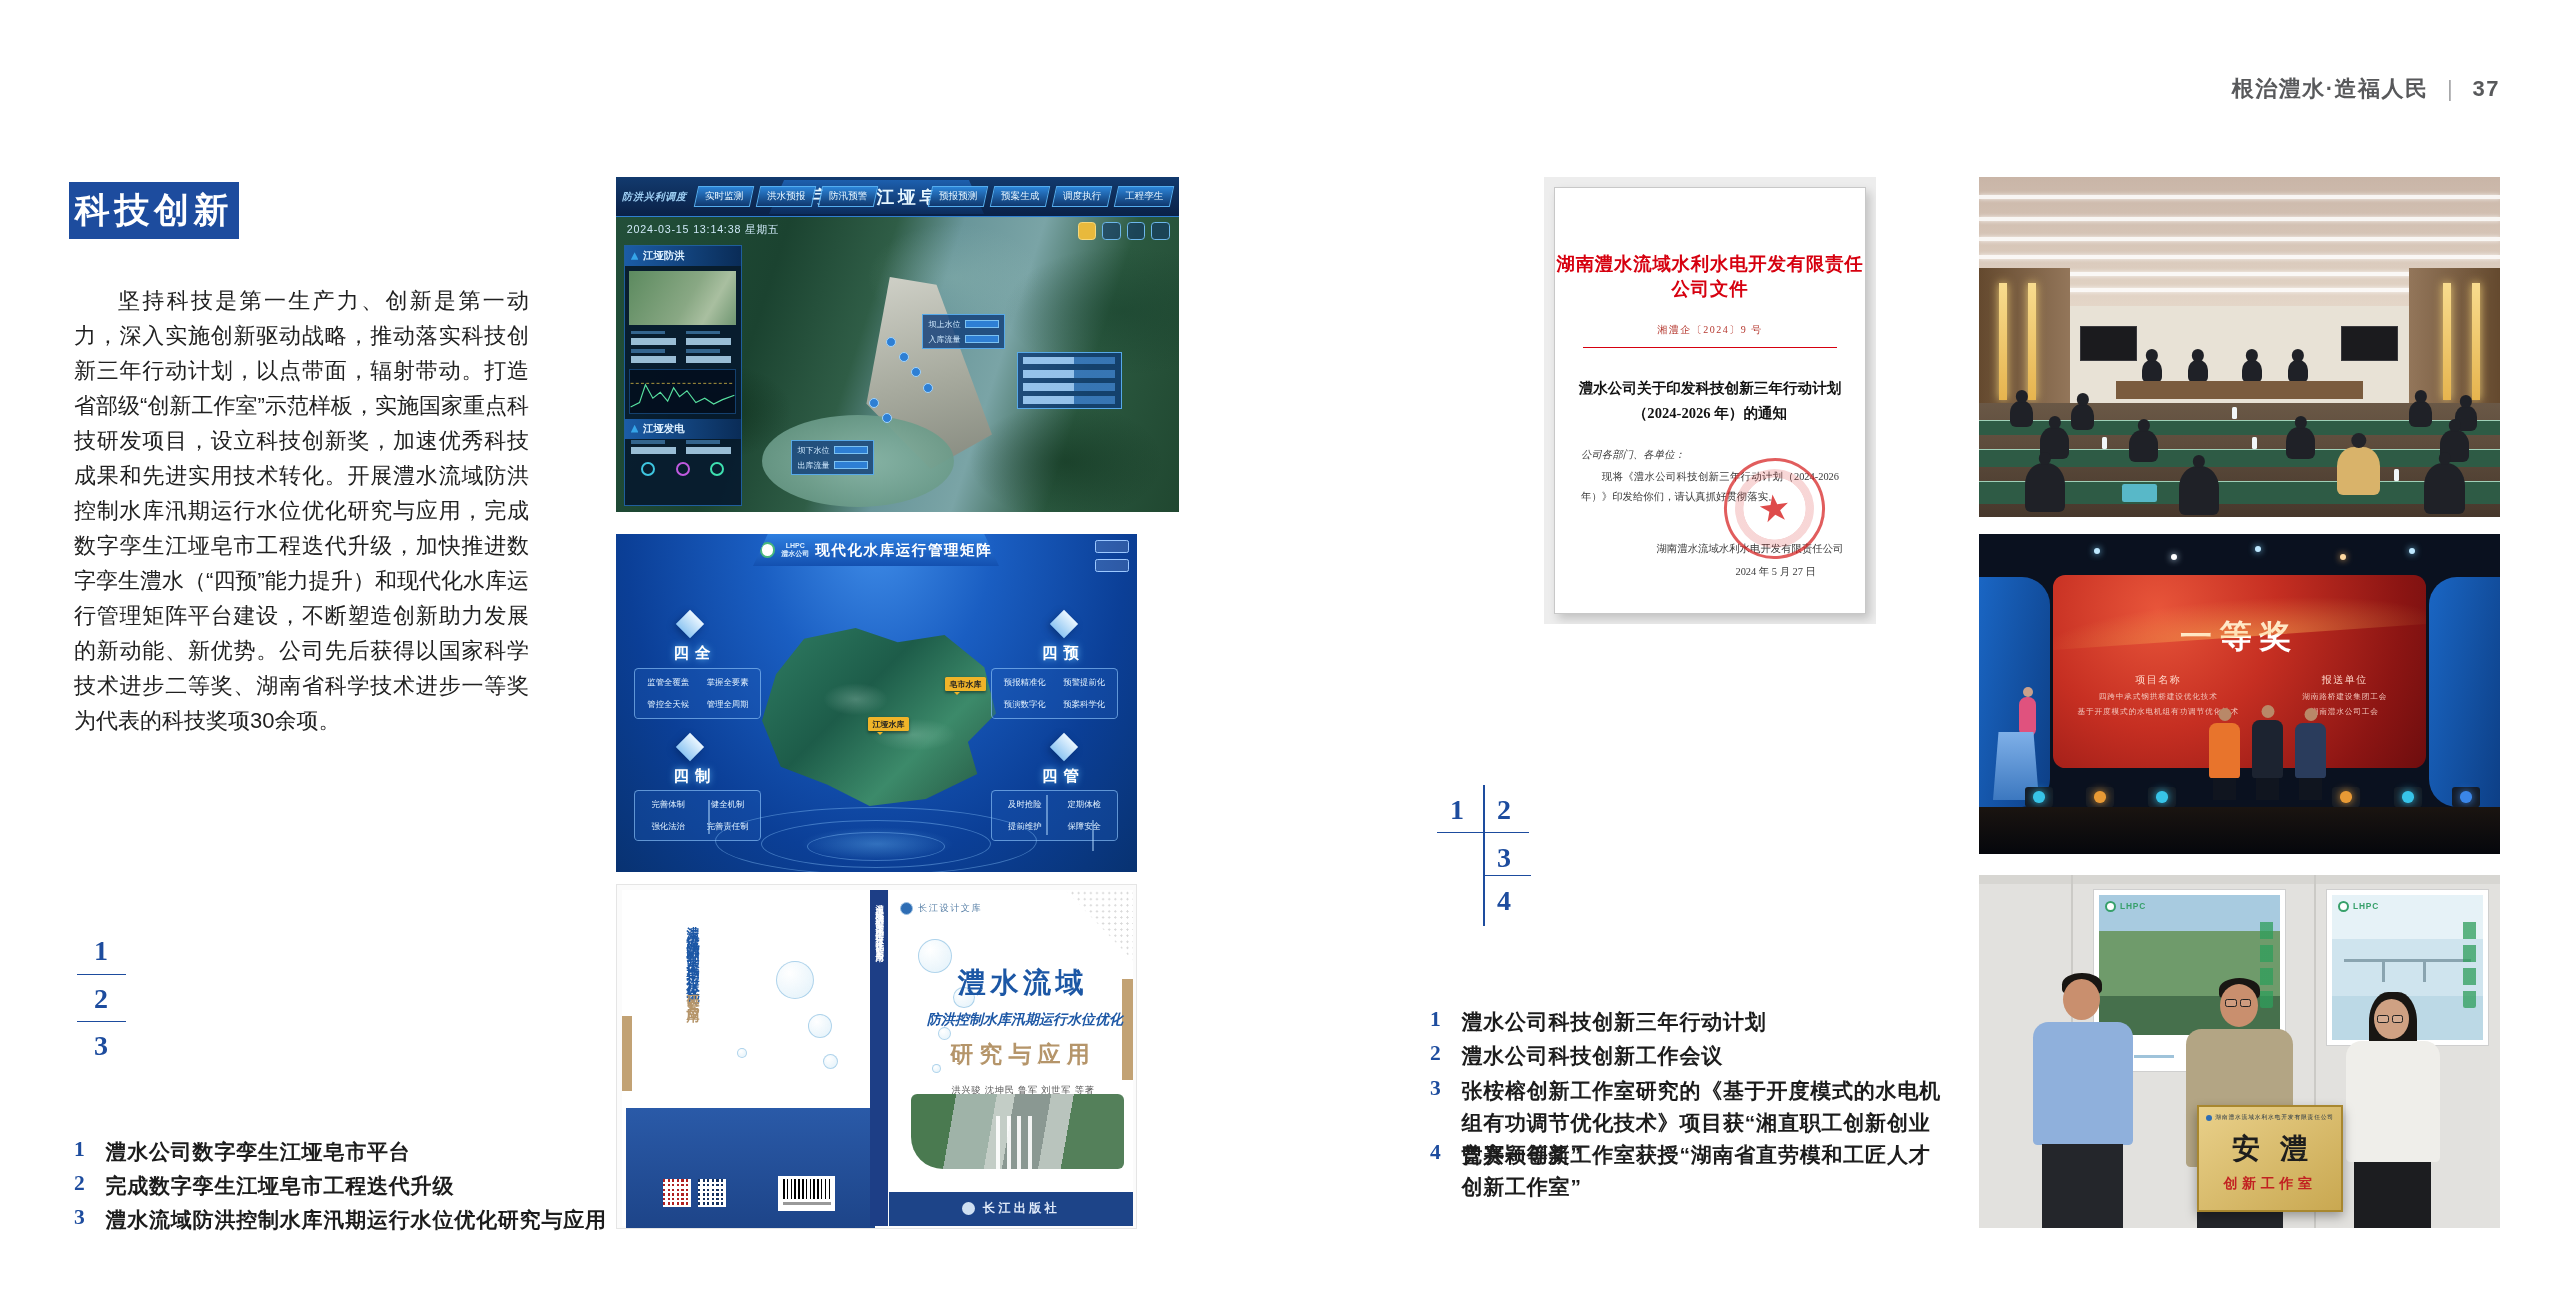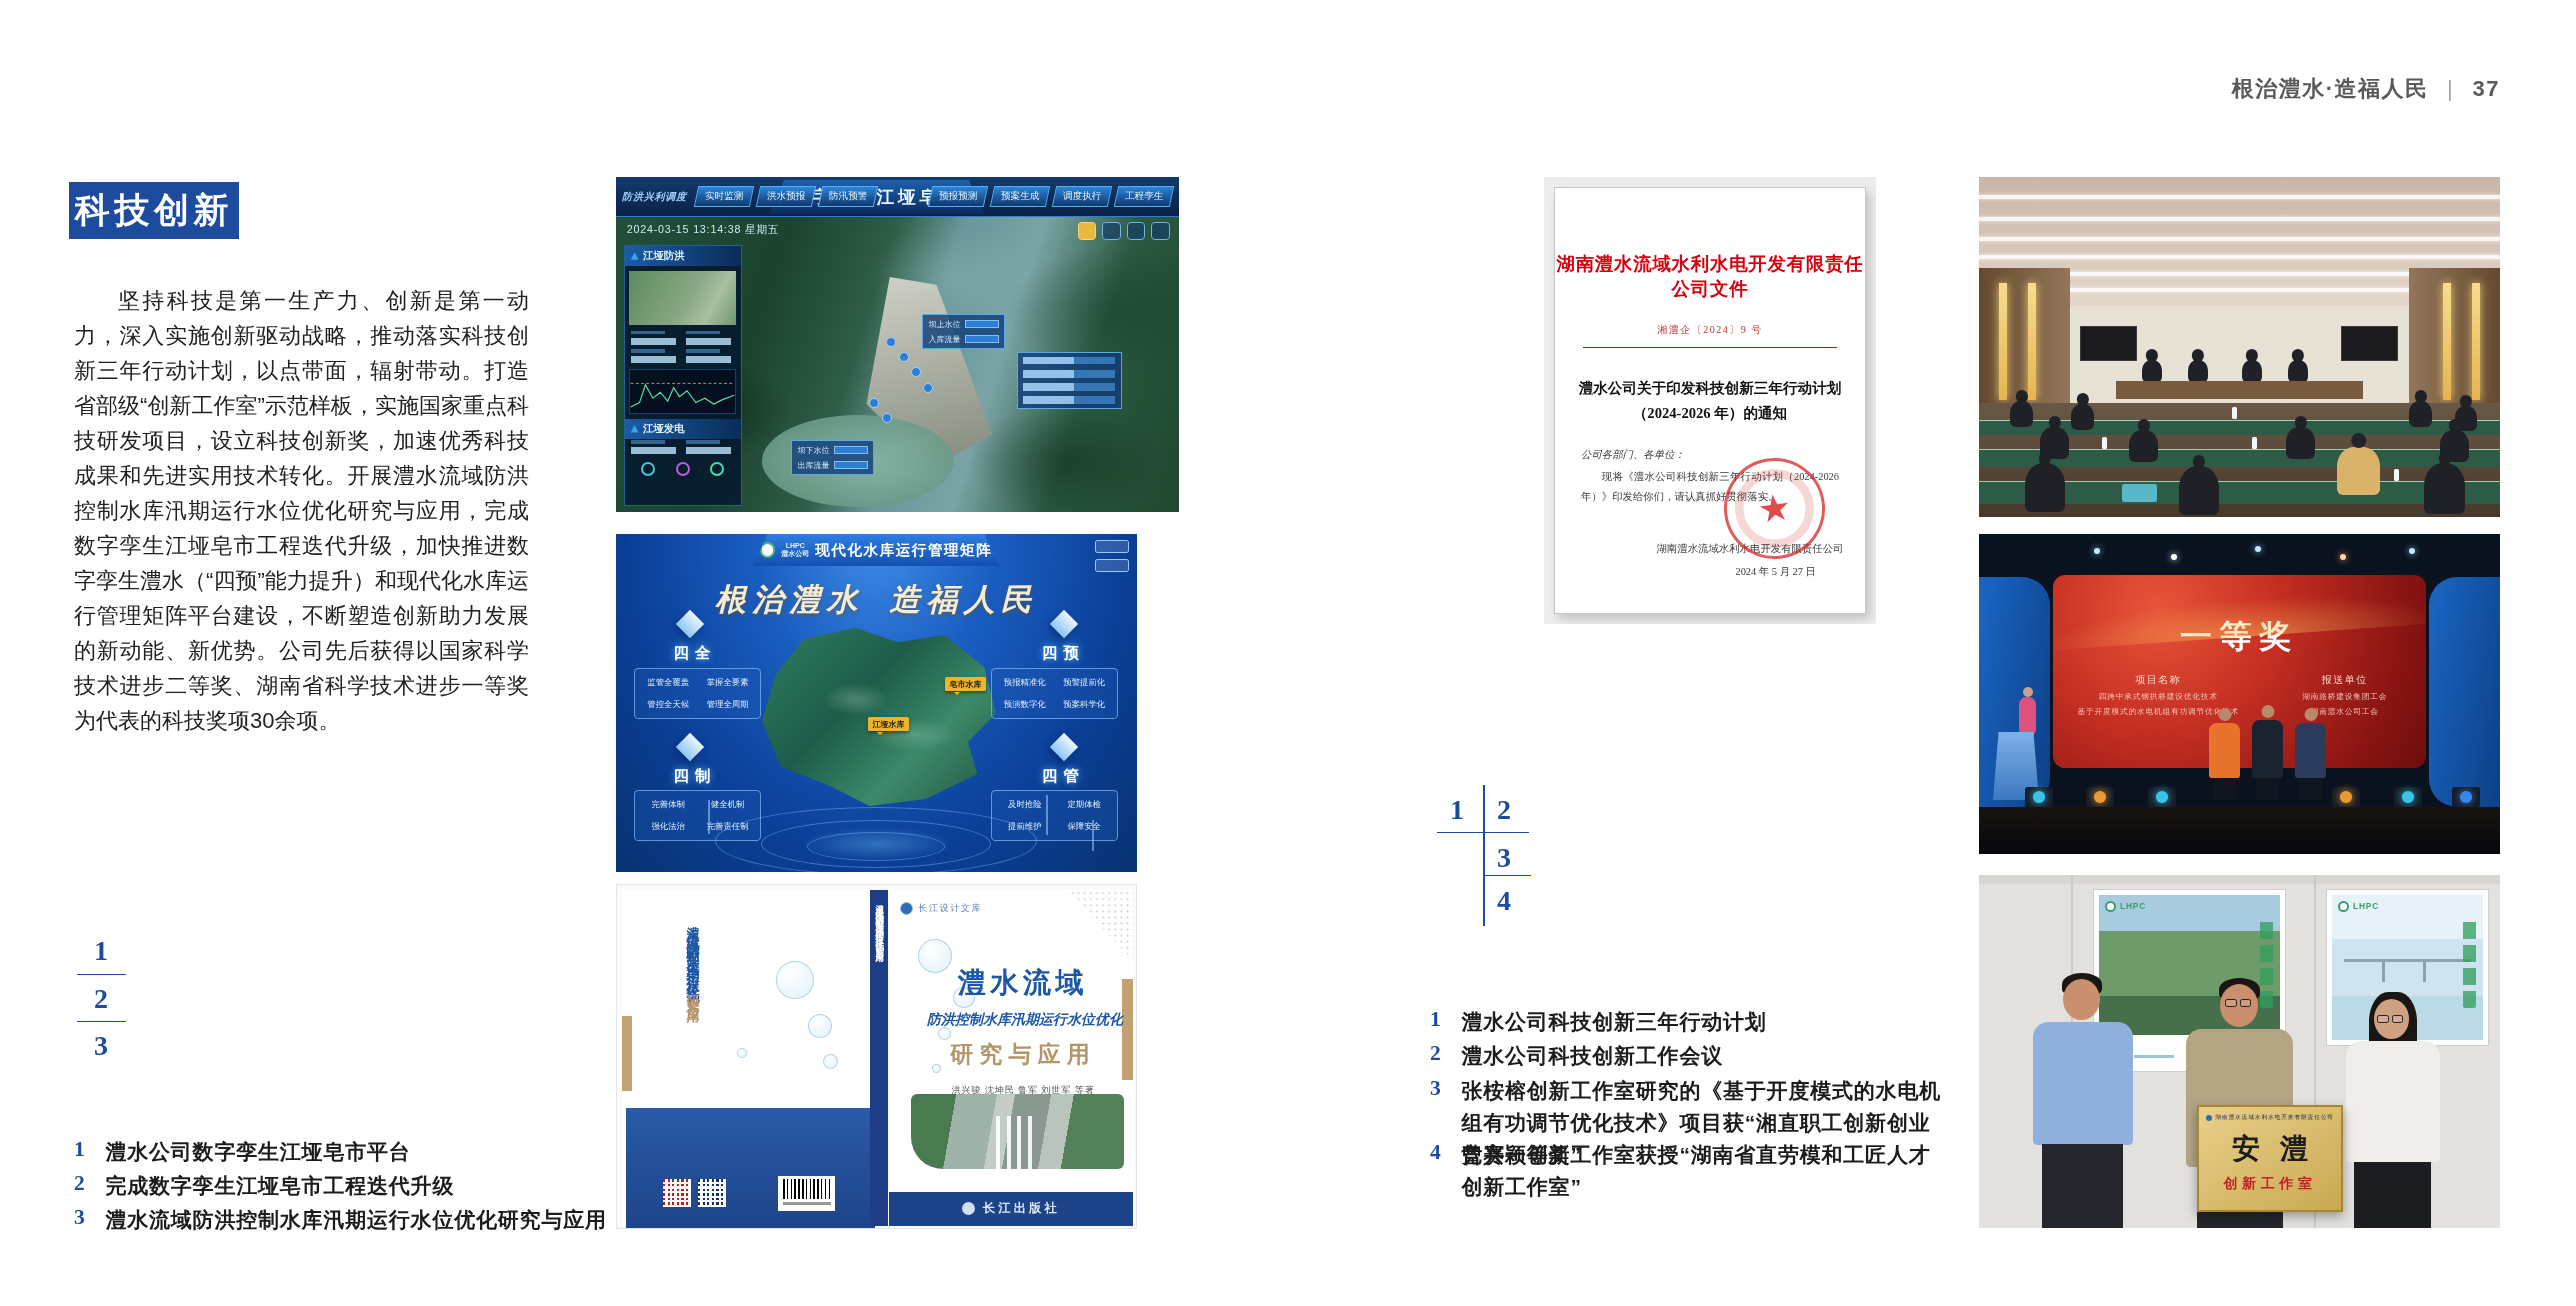--- a/index.html
+++ b/index.html
@@ -430,23 +430,20 @@
     <div class="mx-plate">
       <div class="mx-logo"></div>
       <div class="mx-logotx">
         <div>LHPC</div>
           <div>澧水公司</div>
       </div>
       <div class="mx-title">现代化水库运行管理矩阵</div>
     </div>
     <div class="mx-btn" style="right:7.7px;top:6.1px;"></div>
     <div class="mx-btn" style="right:7.7px;top:24.6px;"></div>
-    <div class="mx-slogan">
-      <span>根治澧水</span><span class="gap"></span><span>造福人民</span>
-    </div>
     <div class="mx-map"></div>
     <div class="mx-tag" style="left:329px;top:143px;">皂市水库</div>
     <div class="mx-tag" style="left:252px;top:183px;">江垭水库</div>
 
     <div class="mx-ico" style="left:64px;top:80px;"></div>
     <div class="mx-grp-title" style="left:21.5px;top:109px;">四全</div>
     <div class="mx-panel" style="left:18.4px;top:134px;">
       <span>监管全覆盖</span>
         <span>掌握全要素</span>
       <span>管控全天候</span>

